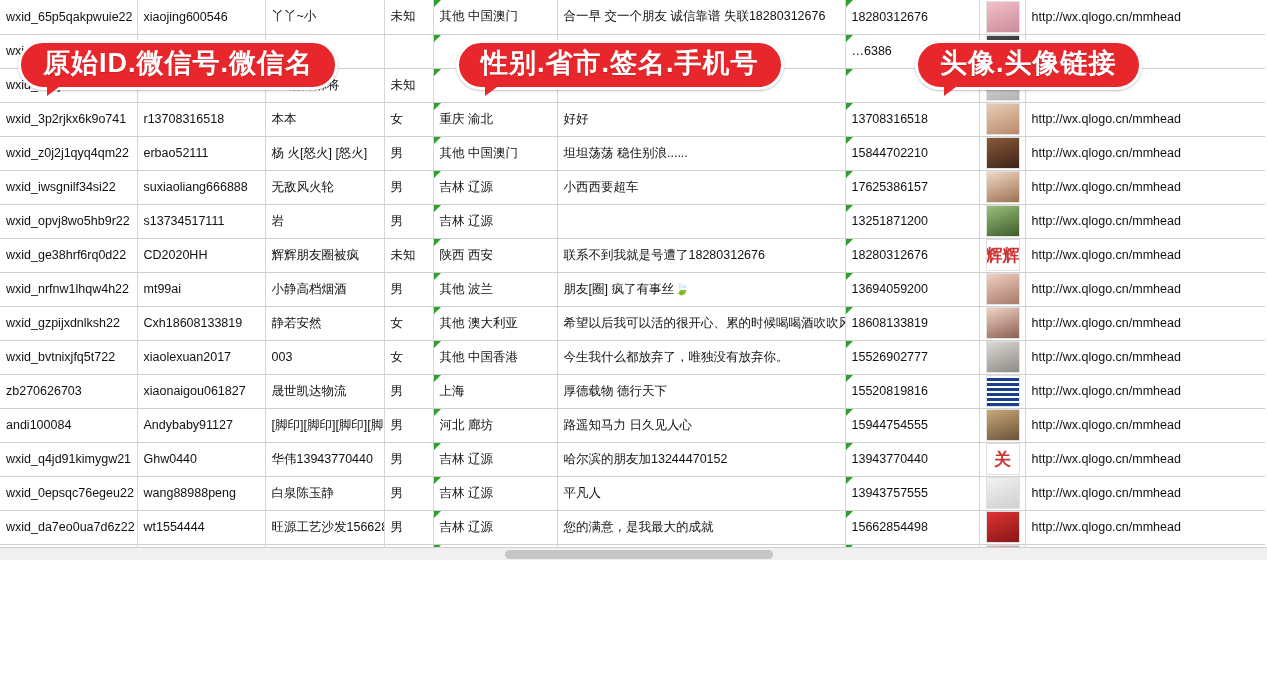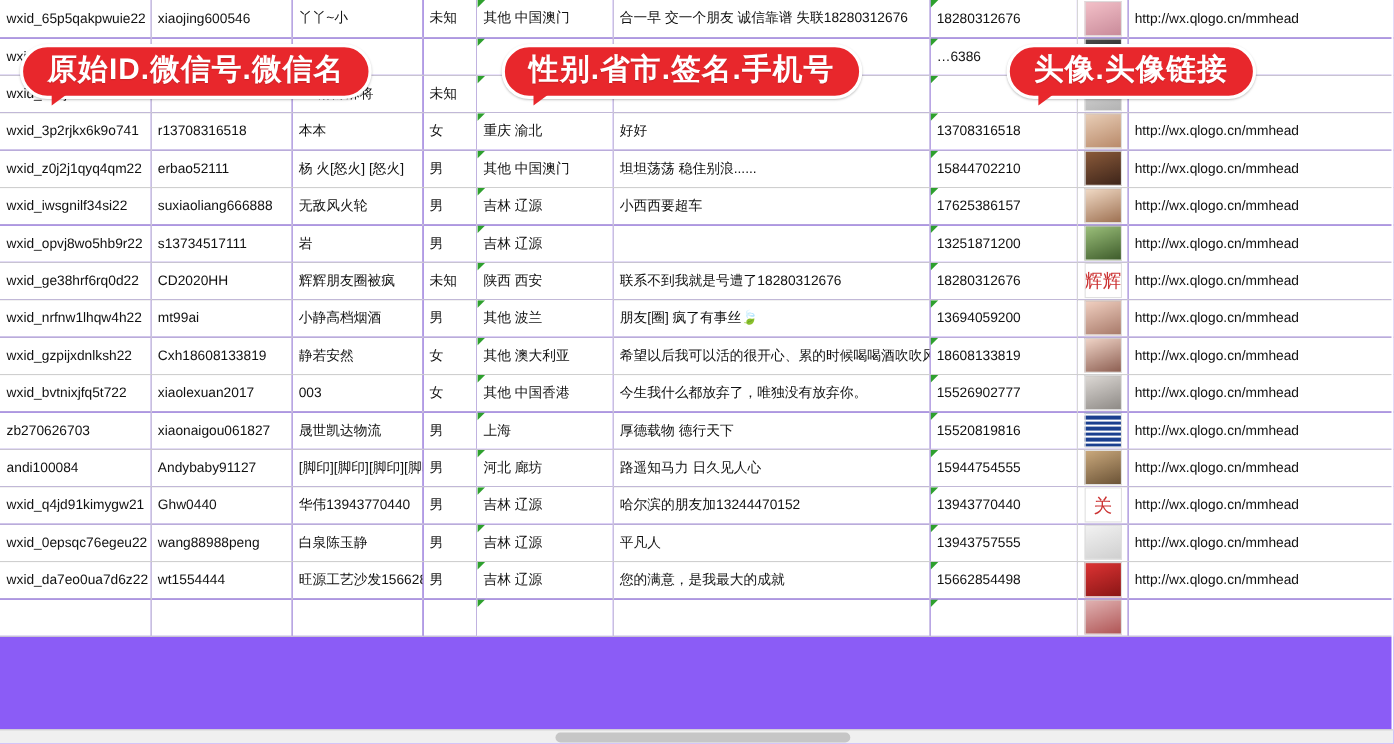--- a/index.html
+++ b/index.html
@@ -6,22 +6,22 @@
   html, body {
     margin: 0; padding: 0;
     width: 1267px; height: 676px;
     overflow: hidden;
     background: #ffffff;
     font-family: "Liberation Sans", "DejaVu Sans", sans-serif;
   }
   #sheet {
     position: relative;
     width: 1267px;
-    height: 676px;
-    background: #8b5cf6;
+    height: 560px;
+    background: #701a75;
     overflow: hidden;
   }
   table.grid {
     border-collapse: collapse;
     table-layout: fixed;
     width: 1267px;
     font-size: 12.5px;
     color: #111;
   }
   table.grid td {
@@ -62,21 +62,21 @@
     width: 100%; height: 100%;
     display: flex; align-items: center; justify-content: center;
     font-size: 9px;
     color: #fff;
     line-height: 1;
     text-align: center;
   }
   .avatar-glyph {
     font-size: 17px;
     color: #c33;
-    font-weight: normal;
+    font-weight: bold;
   }
 
   
   td.col-prov { position: relative; margin-left: 20px; }
   td.col-prov::before {
     content: "";
     position: absolute;
     left: 0; top: 0;
     border-top: 7px solid #2ea02e;
     border-right: 7px solid transparent;

